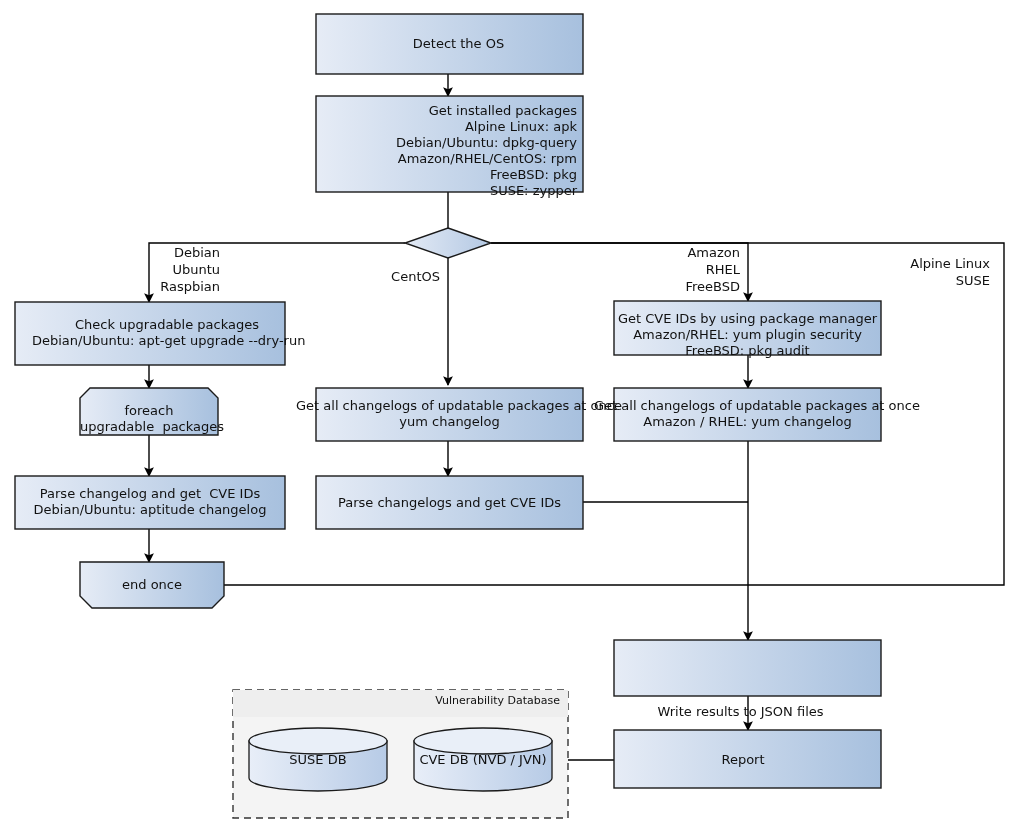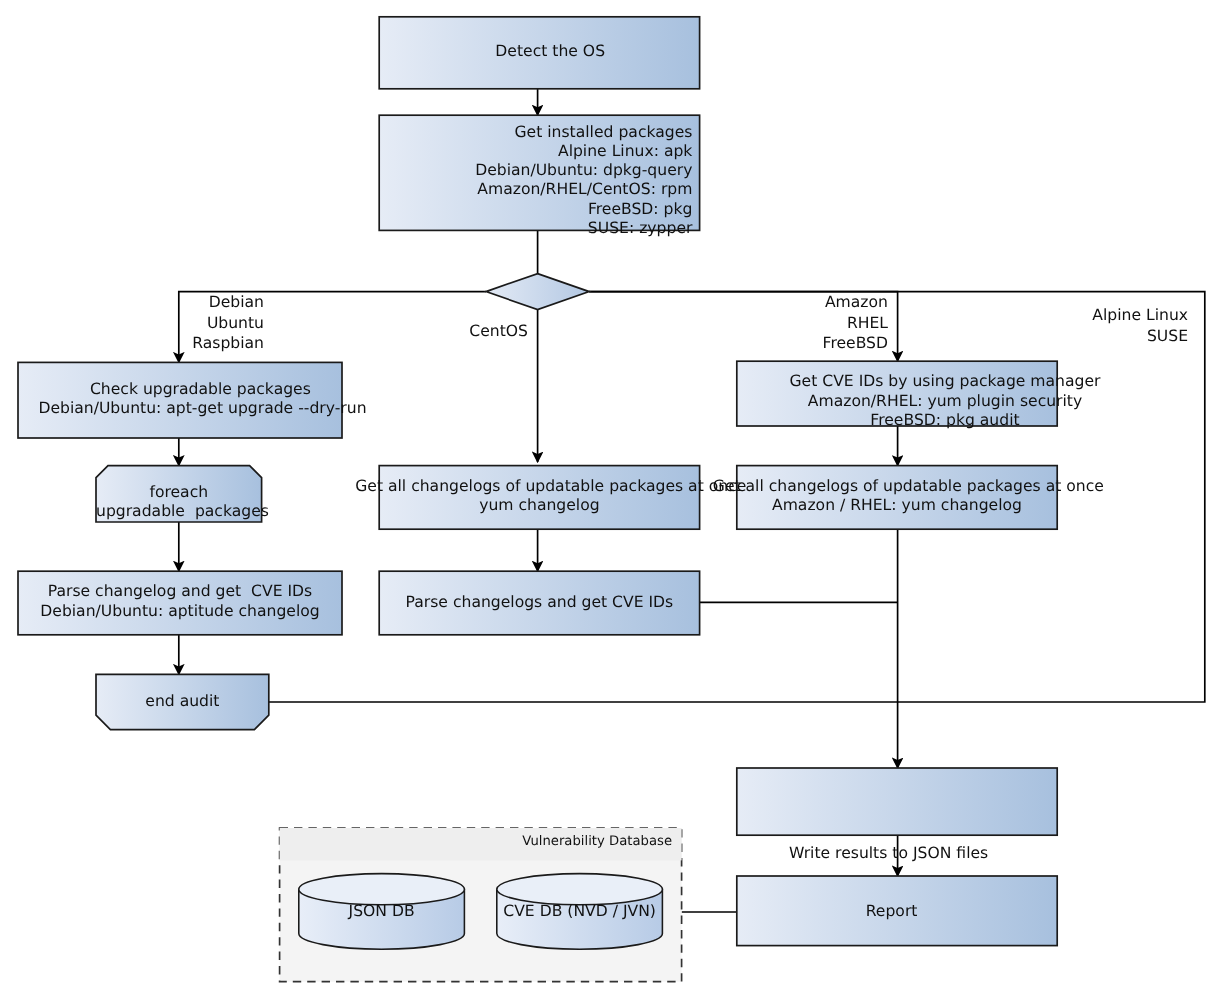--- a/index.html
+++ b/index.html
@@ -170,28 +170,28 @@
 
   <div class="lbl center" style="left:15px; top:317px; width:270px;padding-left:17px;">Check upgradable packages
 Debian/Ubuntu: apt-get upgrade --dry-run</div>
 
   <div class="lbl center" style="left:80px; top:403px; width:138px;">foreach
 upgradable  packages</div>
 
   <div class="lbl center" style="left:15px; top:486px; width:270px;">Parse changelog and get  CVE IDs
 Debian/Ubuntu: aptitude changelog</div>
 
-  <div class="lbl center" style="left:80px; top:577px; width:144px;">end audit</div>
+  <div class="lbl center" style="left:80px; top:577px; width:144px;">end once</div>
 
   <div class="lbl center" style="left:296px; top:398px; width:307px;">Get all changelogs of updatable packages at once
 yum changelog</div>
 
   <div class="lbl center" style="left:316px; top:495px; width:267px;">Parse changelogs and get CVE IDs</div>
 
-  <div class="lbl center" style="left:614px; top:311px; width:267px;padding-left:40px;">Get CVE IDs by using package manager
+  <div class="lbl center" style="left:614px; top:311px; width:267px;">Get CVE IDs by using package manager
 Amazon/RHEL: yum plugin security
 FreeBSD: pkg audit</div>
 
   <div class="lbl center" style="left:594px; top:398px; width:307px;">Get all changelogs of updatable packages at once
 Amazon / RHEL: yum changelog</div>
 
   <div class="lbl center" style="left:614px; top:661px; width:253px;margin-top:43px;">Write results to JSON files</div>
 
   <div class="lbl center" style="left:614px; top:752px; width:258px;">Report</div>
 
@@ -203,17 +203,17 @@
 
   <div class="edge-lbl" style="left:620px; top:244px; width:120px;">Amazon
 RHEL
 FreeBSD</div>
 
   <div class="edge-lbl" style="left:877px; top:255px; width:113px;">Alpine Linux
 SUSE</div>
 
   <div class="grp-title" style="left:243px; top:694px; width:317px;">Vulnerability Database</div>
 
-  <div class="lbl center" style="left:249px; top:752px; width:138px;">JSON DB</div>
+  <div class="lbl center" style="left:249px; top:752px; width:138px;">SUSE DB</div>
 
   <div class="lbl center" style="left:414px; top:752px; width:138px;">CVE DB (NVD / JVN)</div>
 
 </div>
 
 </body></html>

